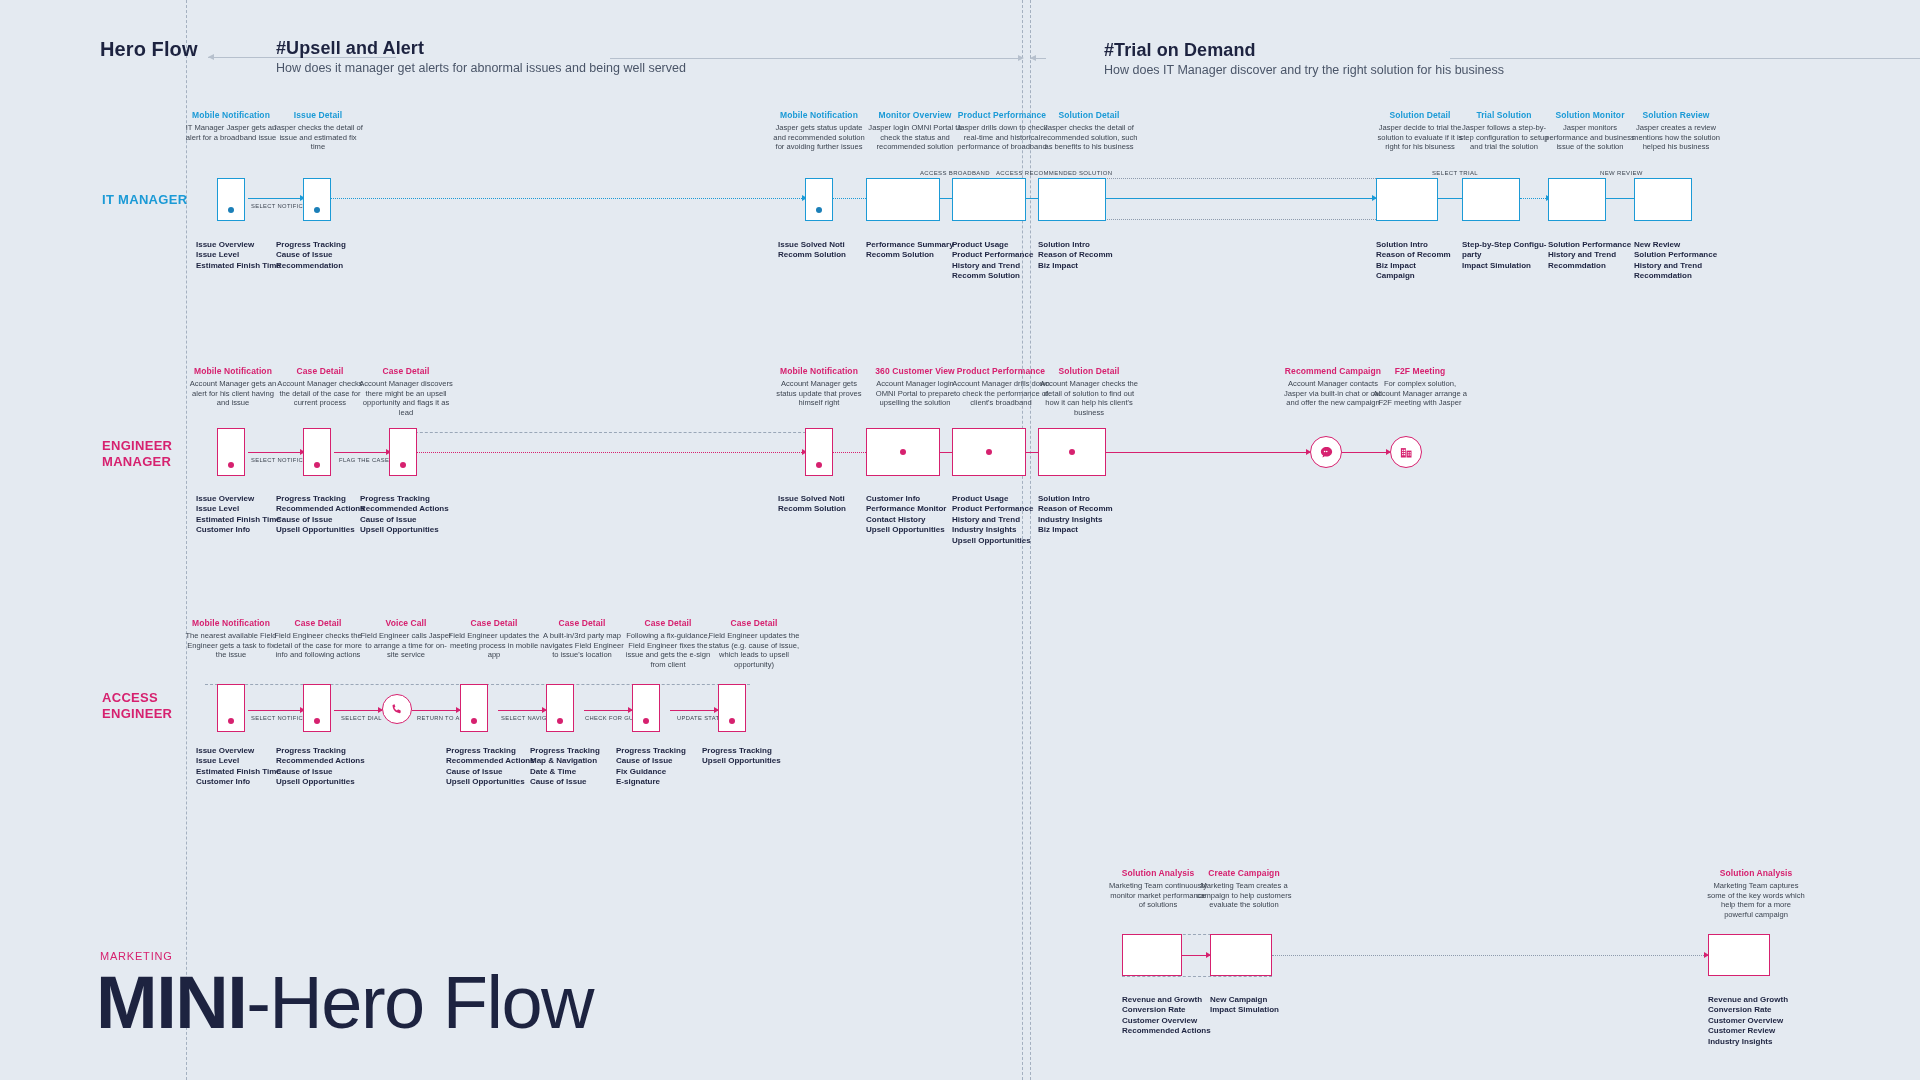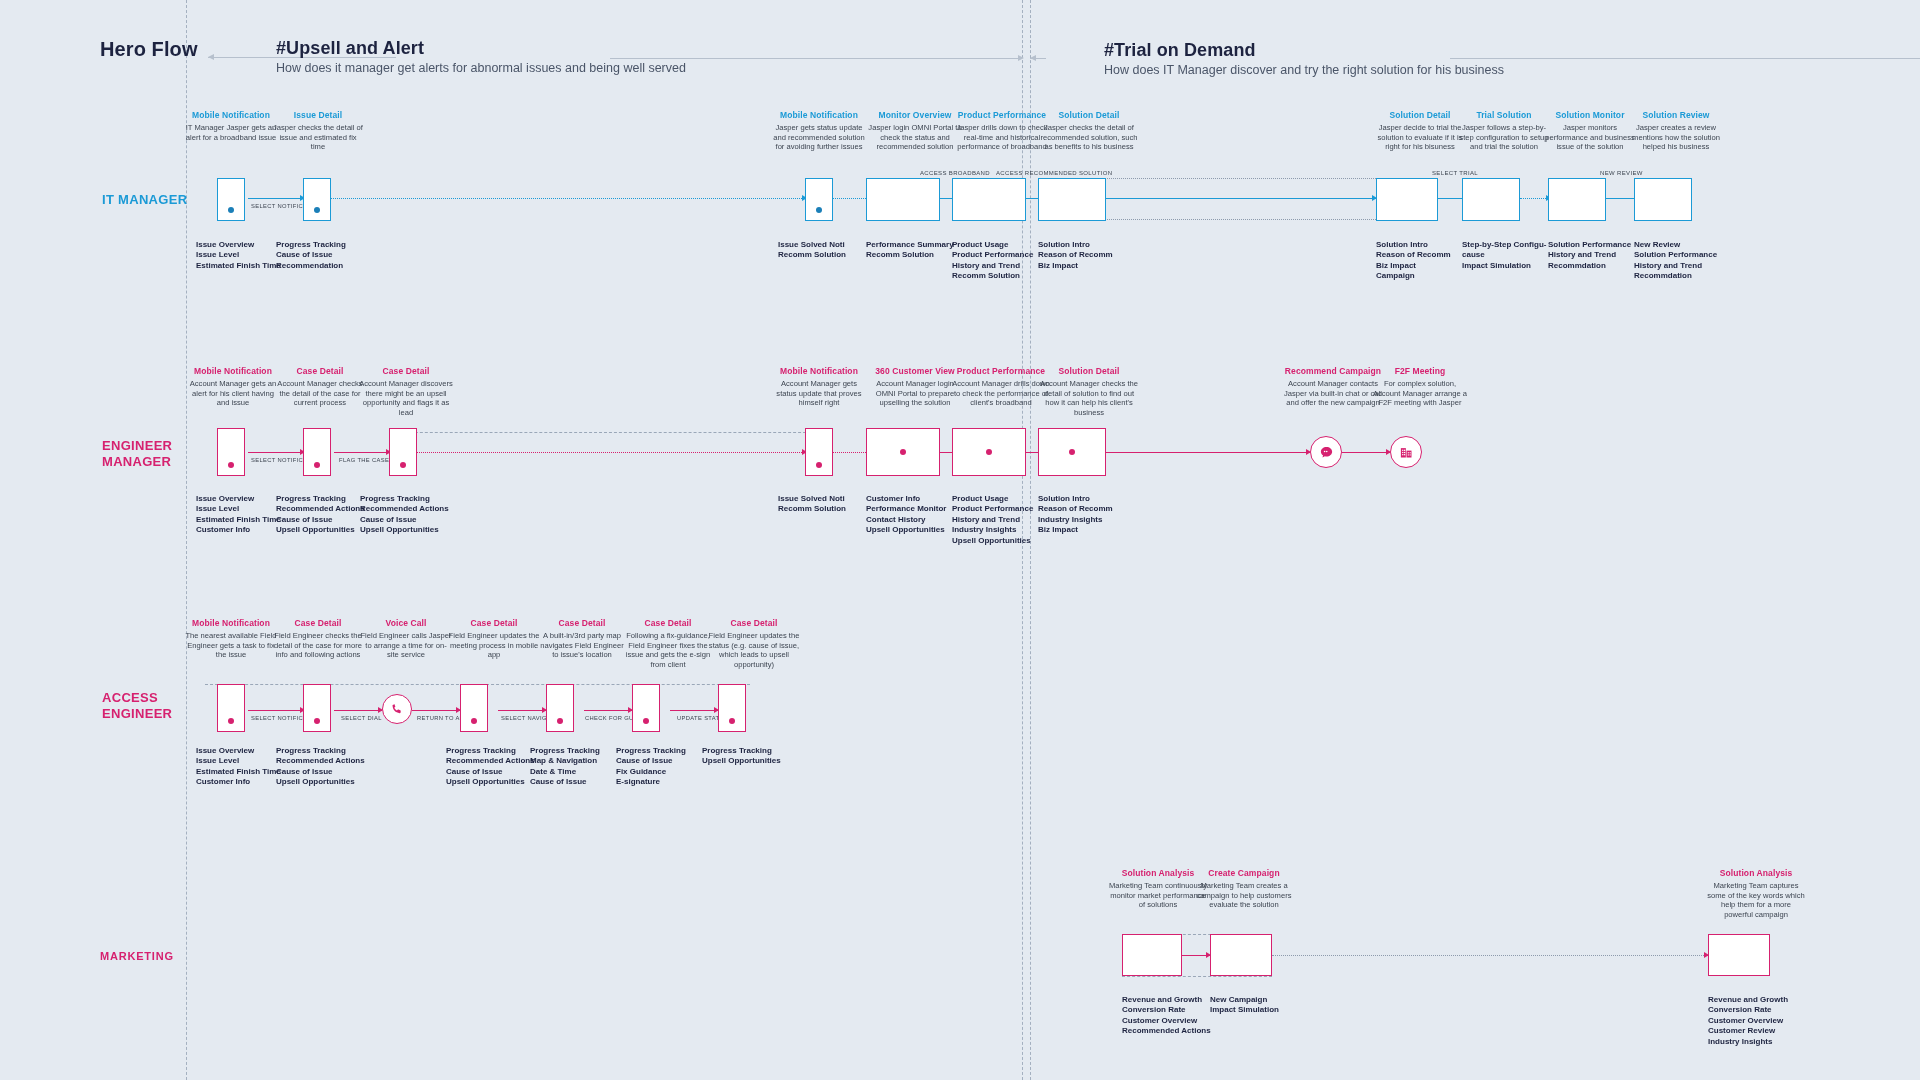--- a/index.html
+++ b/index.html
@@ -142,21 +142,21 @@
   
   .blist { position: absolute; }
   .blist div {
     font-size: 8px; font-weight: bold; color: #1d2340;
     line-height: 10.4px; white-space: nowrap;
   }
 
   
   .mkt-kicker {
     position: absolute;
-    font-size: 11px; font-weight: bold; color: #d6216f;
+    font-size: 11px; font-weight: normal; color: #d6216f;
     letter-spacing: .8px;
   }
   .mini-hero {
     position: absolute;
     font-size: 74px; color: #1d2340; line-height: 74px;
     letter-spacing: -1.5px; white-space: nowrap;
   }
   .mini-hero .b { font-weight: bold; }
   .mini-hero .l { font-weight: normal; }
 </style>
@@ -313,21 +313,21 @@
     <div>Biz Impact</div>
   </div>
   <div class="blist" style="left:1376px; top:240px;">
     <div>Solution Intro</div>
     <div>Reason of Recomm</div>
     <div>Biz Impact</div>
     <div>Campaign</div>
   </div>
   <div class="blist" style="left:1462px; top:240px;">
     <div>Step-by-Step Configu-</div>
-    <div>cause</div>
+    <div>party</div>
     <div>Impact Simulation</div>
   </div>
   <div class="blist" style="left:1548px; top:240px;">
     <div>Solution Performance</div>
     <div>History and Trend</div>
     <div>Recommdation</div>
   </div>
   <div class="blist" style="left:1634px; top:240px;">
     <div>New Review</div>
     <div>Solution Performance</div>
@@ -647,14 +647,17 @@
   </div>
   <div class="blist" style="left:1708px; top:995px;">
     <div>Revenue and Growth</div>
     <div>Conversion Rate</div>
     <div>Customer Overview</div>
     <div>Customer Review</div>
     <div>Industry Insights</div>
   </div>
 
   <div class="mkt-kicker" style="left:100px; top:950px;">MARKETING</div>
+  <div class="mini-hero" style="left:96px; top:966px;">
+    <span class="b">MINI</span><span class="l">-Hero Flow</span>
+  </div>
 
 </div>
 
 </body></html>

